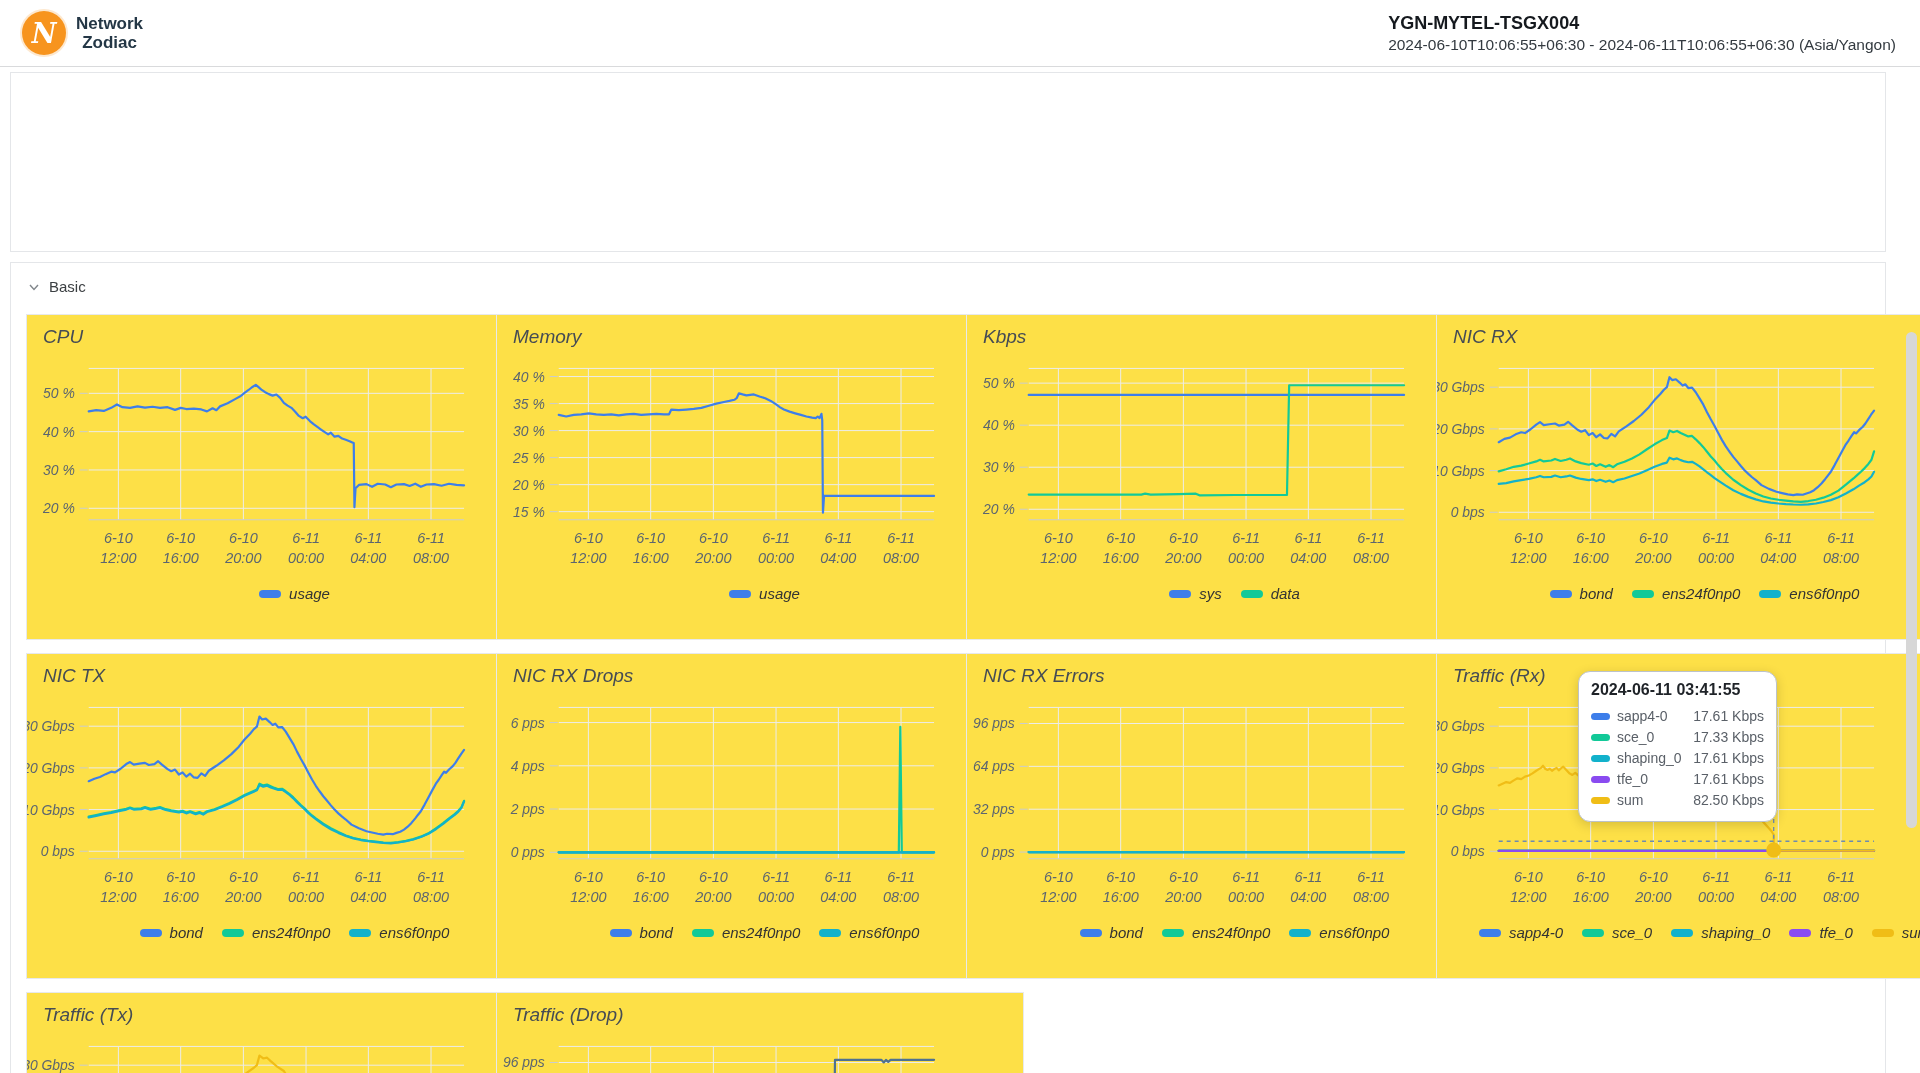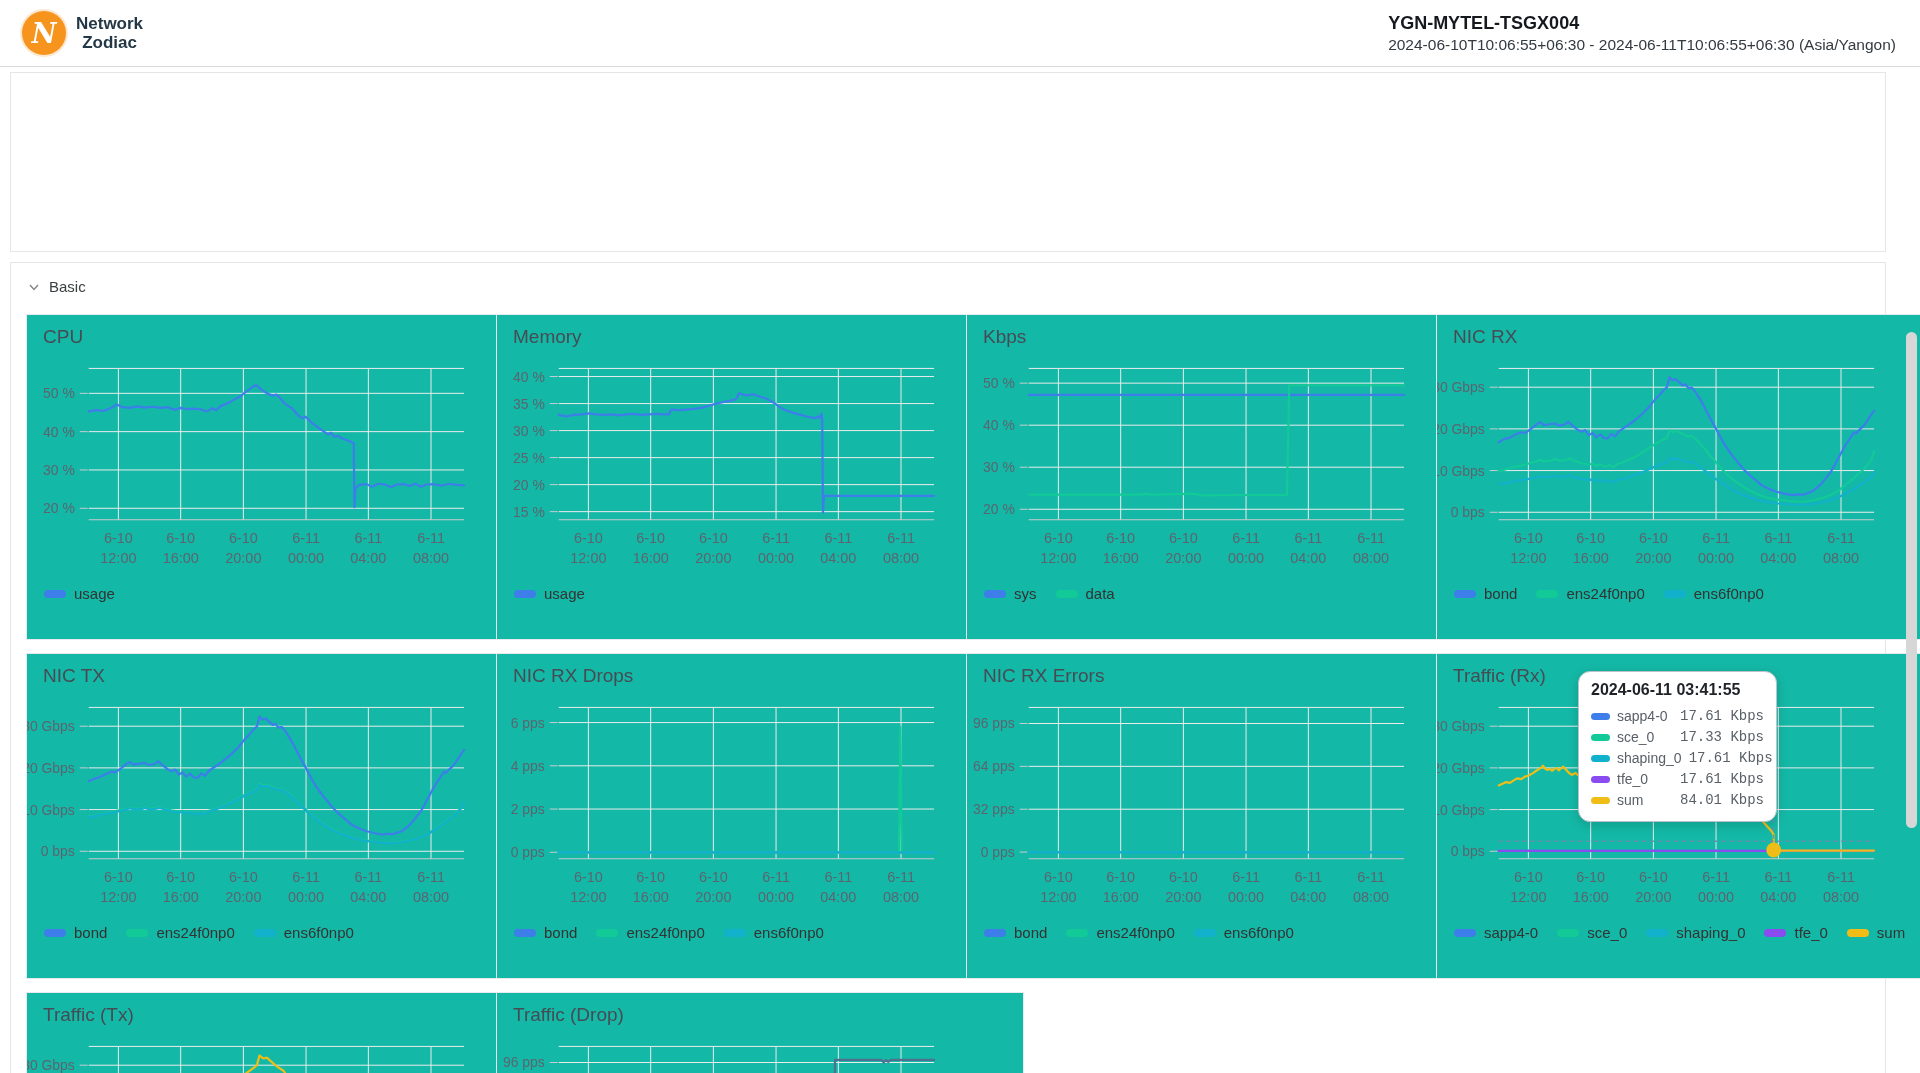--- a/index.html
+++ b/index.html
@@ -12,34 +12,34 @@
   .header-right{text-align:left;}
   .host-title{font-weight:bold;color:#15191e;font-size:18px;line-height:1.35;}
   .time-range{color:#333a40;font-size:15.5px;line-height:1.3;}
   
   .top-panel{position:absolute;left:10px;top:72px;width:1876px;height:180px;border:1px solid #e4e6e9;background:#fff;box-sizing:border-box;}
   .basic-panel{position:absolute;left:10px;top:262px;width:1876px;height:1060px;border:1px solid #e4e6e9;background:#fff;box-sizing:border-box;}
   .section-header{display:flex;align-items:center;gap:9px;padding:15px 0 0 17px;cursor:pointer;width:120px;}
   .chevron{display:inline-flex;width:12px;height:12px;align-items:center;justify-content:center;}
   .section-label{font-size:15px;color:#3c4043;}
   .charts-grid{position:absolute;left:15px;top:51px;display:grid;grid-template-columns:repeat(4,451px);column-gap:19px;row-gap:13px;}
-  .chart-card{width:528px;height:326px;border:1px solid #e7e9ec;background:#14b8a6;box-sizing:border-box;overflow:hidden;}
+  .chart-card{width:528px;height:326px;border:1px solid #e7e9ec;background:#fde047;box-sizing:border-box;overflow:hidden;font-style:italic;}
   .chart-title{font-size:19px;color:#464c54;padding:11px 0 2px 16px;}
   .chart-svg{display:block;width:449px;height:232px;}
   .chart-svg text{font-family:"Liberation Sans",sans-serif;}
-  .chart-legend{display:flex;flex-wrap:wrap;column-gap:19px;row-gap:5px;padding:3px 8px 0 17px;}
+  .chart-legend{display:flex;flex-wrap:wrap;column-gap:19px;row-gap:5px;padding:3px 8px 0 17px;justify-content:center;}
   .legend-item{display:flex;align-items:center;gap:8px;font-size:15px;color:#333;cursor:pointer;white-space:nowrap;}
   .legend-chip{width:22px;height:8px;border-radius:4px;flex:0 0 auto;}
   
   .tooltip{position:absolute;left:1578px;top:671px;width:173px;background:#fff;border:1px solid #bcc2ca;border-radius:12px;box-shadow:0 3px 12px rgba(0,0,0,.16);padding:9px 12px 10px 12px;z-index:20;}
   .tooltip-title{font-weight:bold;color:#1f2328;font-size:16px;margin-bottom:7px;white-space:nowrap;}
   .tooltip-row{display:flex;align-items:center;gap:7px;font-size:14px;color:#5a6068;line-height:21px;white-space:nowrap;}
   .tooltip-chip{width:19px;height:7px;border-radius:3.5px;flex:0 0 auto;}
   .tooltip-name{flex:1 1 auto;}
-  .tooltip-value{text-align:left;font-family:Liberation Mono, monospace;}
+  .tooltip-value{text-align:left;}
   
   .scroll-thumb{position:absolute;left:1906px;top:332px;width:11px;height:496px;background:#d7d7d7;border-radius:5.5px;}
 </style>
 </head>
 <body>
 
 <div id="page">
 
   <div class="header">
     <div class="brand">
@@ -595,20 +595,20 @@
           <span class="tooltip-value">17.61 Kbps</span>
         </div>
         <div class="tooltip-row">
           <span class="tooltip-chip" style="background: rgb(138, 75, 240);"></span>
           <span class="tooltip-name">tfe_0</span>
           <span class="tooltip-value">17.61 Kbps</span>
         </div>
         <div class="tooltip-row">
           <span class="tooltip-chip" style="background: rgb(240, 189, 22);"></span>
           <span class="tooltip-name">sum</span>
-          <span class="tooltip-value">84.01 Kbps</span>
+          <span class="tooltip-value">82.50 Kbps</span>
         </div>
       </div>
   </div>
 
   <div class="scroll-thumb"></div>
 
 </div>
 
 </body></html>

